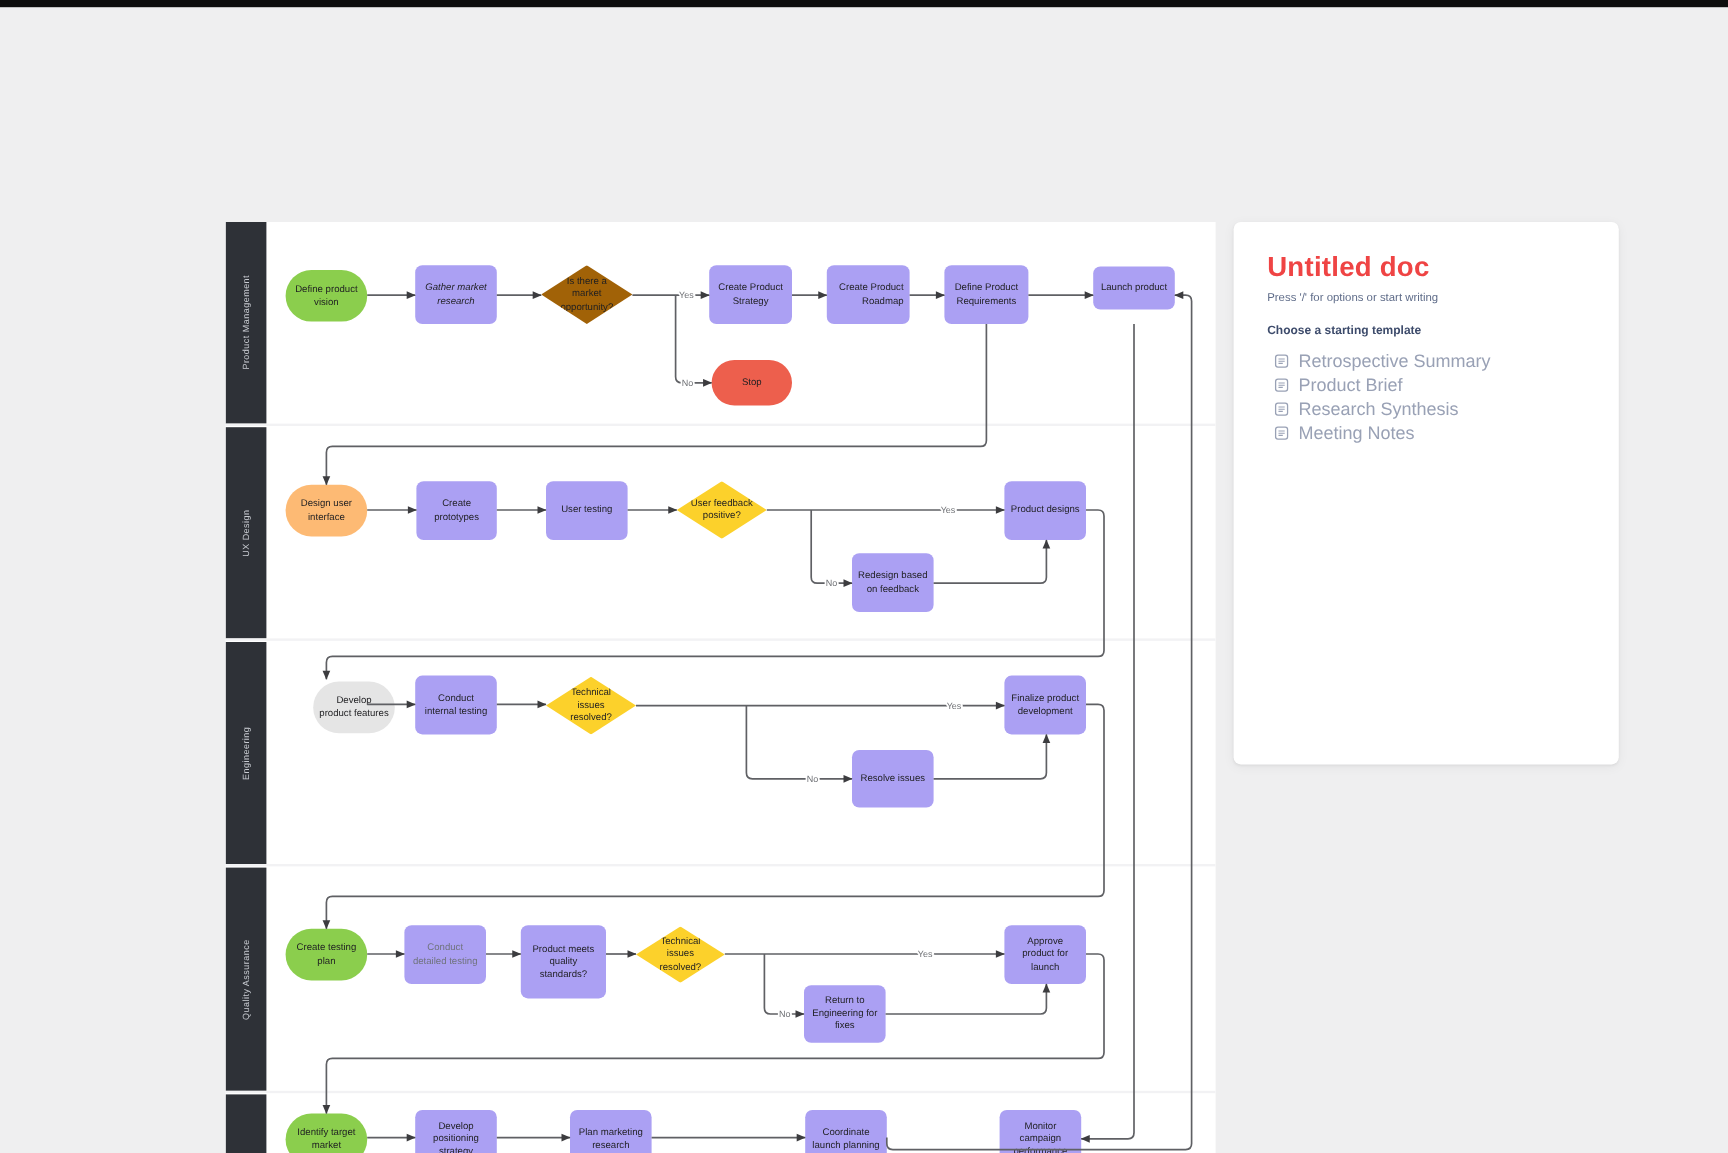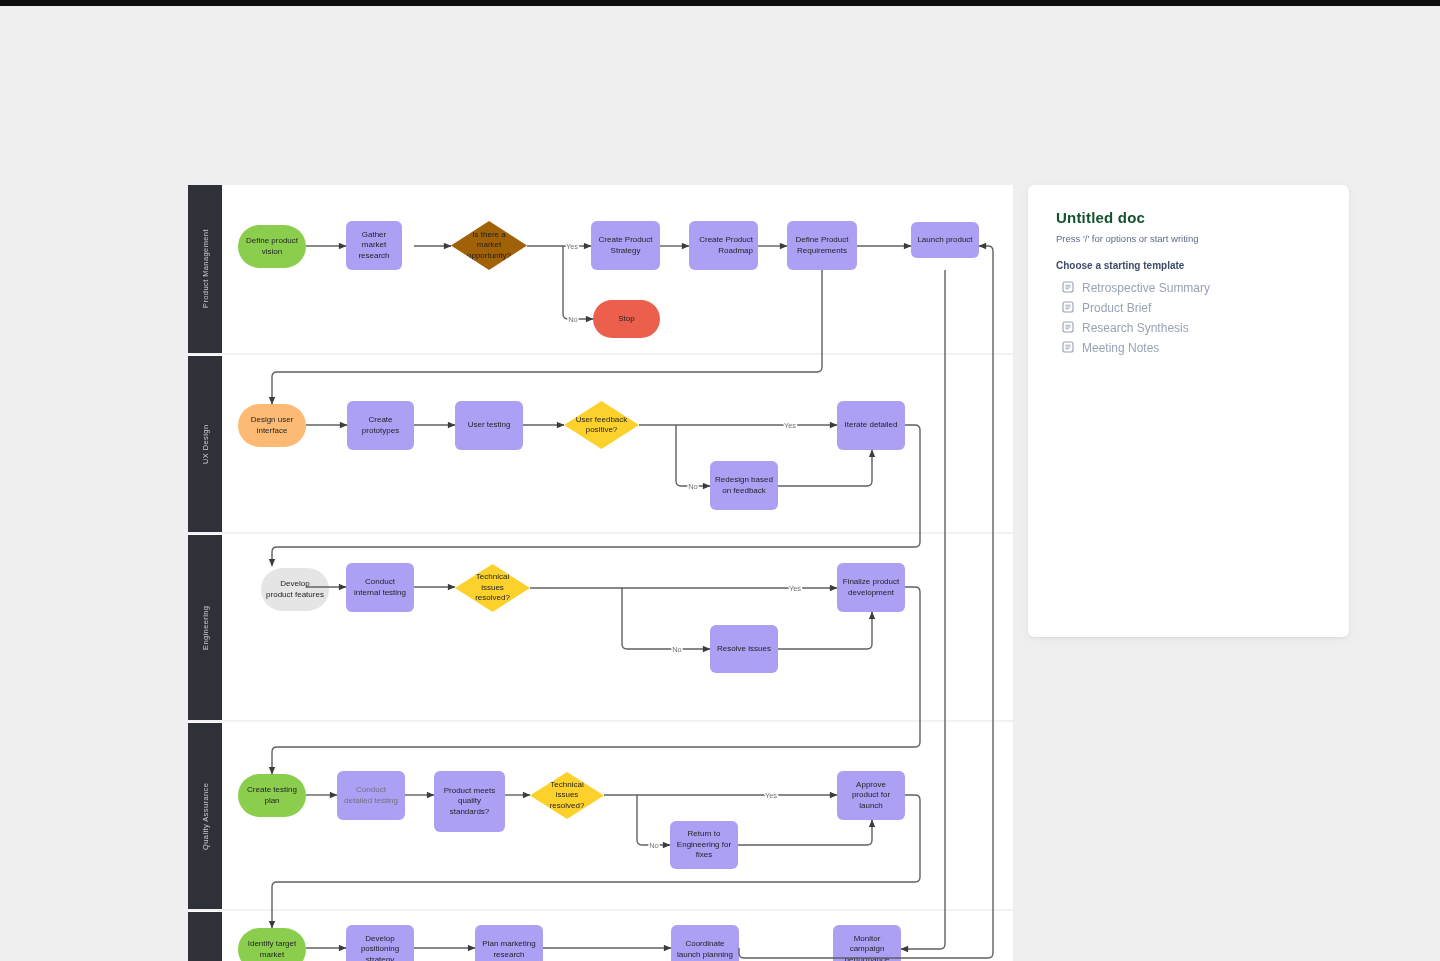--- a/index.html
+++ b/index.html
@@ -37,25 +37,25 @@
   .edge { fill:none; stroke:#5f6064; stroke-width:1.4; }
   .edge-label { font-size:7.5px; fill:#717377; paint-order:stroke; stroke:#ffffff; stroke-width:3px; font-family:"Liberation Sans",sans-serif; }
 
   
   .doc-panel {
     position:absolute; left:1028px; top:185px; width:321px; height:452px;
     background:#ffffff; border-radius:6px;
     box-shadow:0 1px 2px rgba(0,0,0,0.05), 0 2px 10px rgba(0,0,0,0.05);
     padding:24px 28px;
   }
-  .doc-title { font-size:15px; font-weight:700; color:#14532d; letter-spacing:0.2px; }
+  .doc-title { font-size:23px; font-weight:700; color:#ef4444; letter-spacing:0.2px; }
   .doc-hint { margin-top:7px; font-size:9.5px; color:#5f6c89; }
   .tpl-heading { margin-top:16px; font-size:10px; font-weight:700; color:#3d4b6b; }
   .tpl-list { margin-top:10px; display:flex; flex-direction:column; }
-  .tpl-item { display:flex; gap:8px; height:20px; color:#99a1b5; font-size:12px; cursor:pointer; padding-left:6px; }
+  .tpl-item { display:flex; align-items:center; gap:8px; height:20px; color:#99a1b5; font-size:15px; cursor:pointer; padding-left:6px; }
   .tpl-item svg { flex:0 0 auto; display:block; }
 </style>
 </head>
 <body>
 
 <div class="topbar"></div>
 
 <div class="canvas">
     <div class="lane-seg" style="top: 0px; height: 168px; width: 34px; background: rgb(46, 49, 55);">
       <span class="lane-label">Product Management</span>
@@ -72,21 +72,21 @@
     <div class="lane-seg" style="top: 538px; height: 186px; width: 34px; background: rgb(46, 49, 55);">
       <span class="lane-label">Quality Assurance</span>
     </div>
     <div class="lane-sep" style="top: 724px;"></div>
     <div class="lane-seg" style="top: 727px; height: 49px; width: 34px; background: rgb(46, 49, 55);">
       <span class="lane-label"></span>
     </div>
     <div class="node terminal" style="left: 50px; top: 40px; width: 68px; height: 43px; background: rgb(139, 206, 77);">
       <span>Define product vision</span>
     </div>
-    <div class="node process" style="left: 158px; top: 36px; width: 56px; height: 49px; background: rgb(171, 160, 243);">
+    <div class="node process" style="left: 158px; top: 36px; width: 68px; height: 49px; background: rgb(171, 160, 243); font-style: italic;">
       <span>Gather market research</span>
     </div>
     <div class="node decision" style="left: 263px; top: 36px; width: 76px; height: 49px; background: #a16207;">
       <span>Is there a market opportunity?</span>
     </div>
     <div class="node process" style="left: 403px; top: 36px; width: 69px; height: 49px; background: rgb(171, 160, 243);">
       <span>Create Product Strategy</span>
     </div>
     <div class="node process" style="left: 501px; top: 36px; width: 69px; height: 49px; background: rgb(171, 160, 243); text-align: right;">
       <span>Create  Product Roadmap</span>
@@ -106,21 +106,21 @@
     <div class="node process" style="left: 159px; top: 216px; width: 67px; height: 49px; background: rgb(171, 160, 243);">
       <span>Create prototypes</span>
     </div>
     <div class="node process" style="left: 267px; top: 216px; width: 68px; height: 49px; background: rgb(171, 160, 243);">
       <span>User testing</span>
     </div>
     <div class="node decision" style="left: 376px; top: 216px; width: 75px; height: 48px; background: rgb(252, 209, 43);">
       <span>User feedback positive?</span>
     </div>
     <div class="node process" style="left: 649px; top: 216px; width: 68px; height: 49px; background: rgb(171, 160, 243);">
-      <span>Iterate detailed</span>
+      <span>Product designs</span>
     </div>
     <div class="node process" style="left: 522px; top: 276px; width: 68px; height: 49px; background: rgb(171, 160, 243);">
       <span>Redesign based on feedback</span>
     </div>
     <div class="node terminal" style="left: 50px; top: 383px; width: 68px; height: 43px; background: #e5e5e5; margin-left: 23px;">
       <span>Develop product features</span>
     </div>
     <div class="node process" style="left: 158px; top: 378px; width: 68px; height: 49px; background: rgb(171, 160, 243);">
       <span>Conduct internal testing</span>
     </div>

